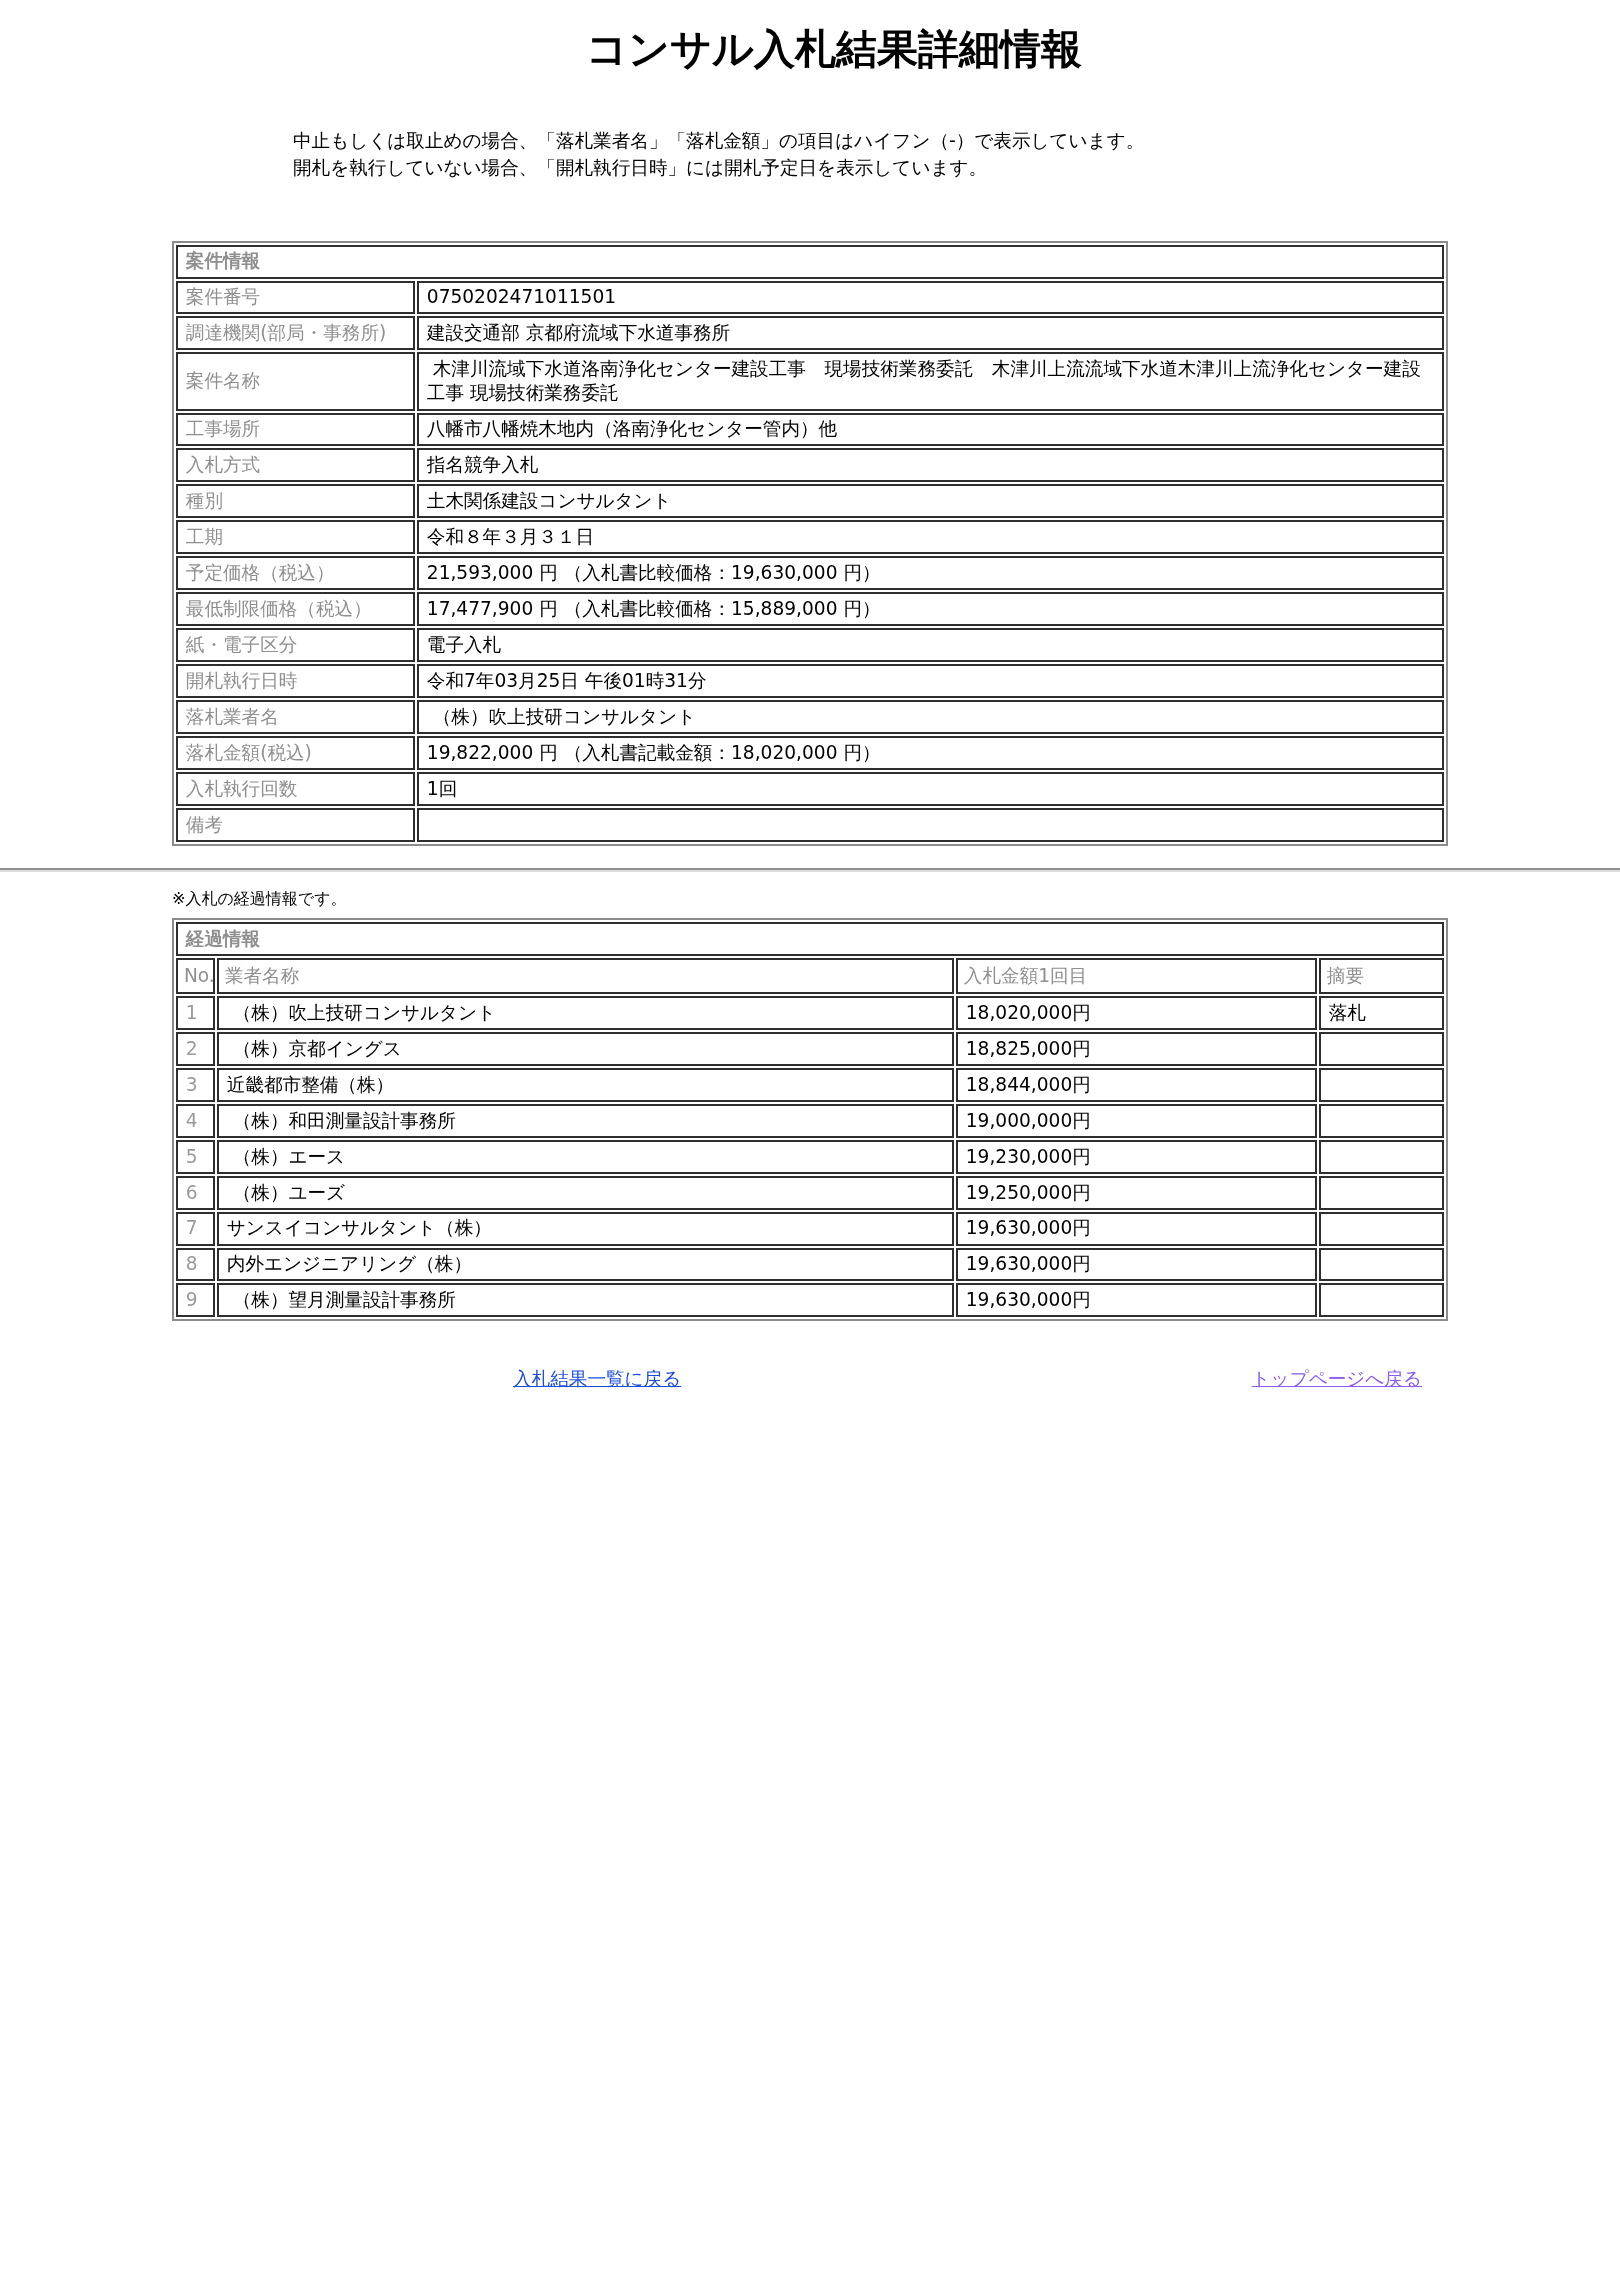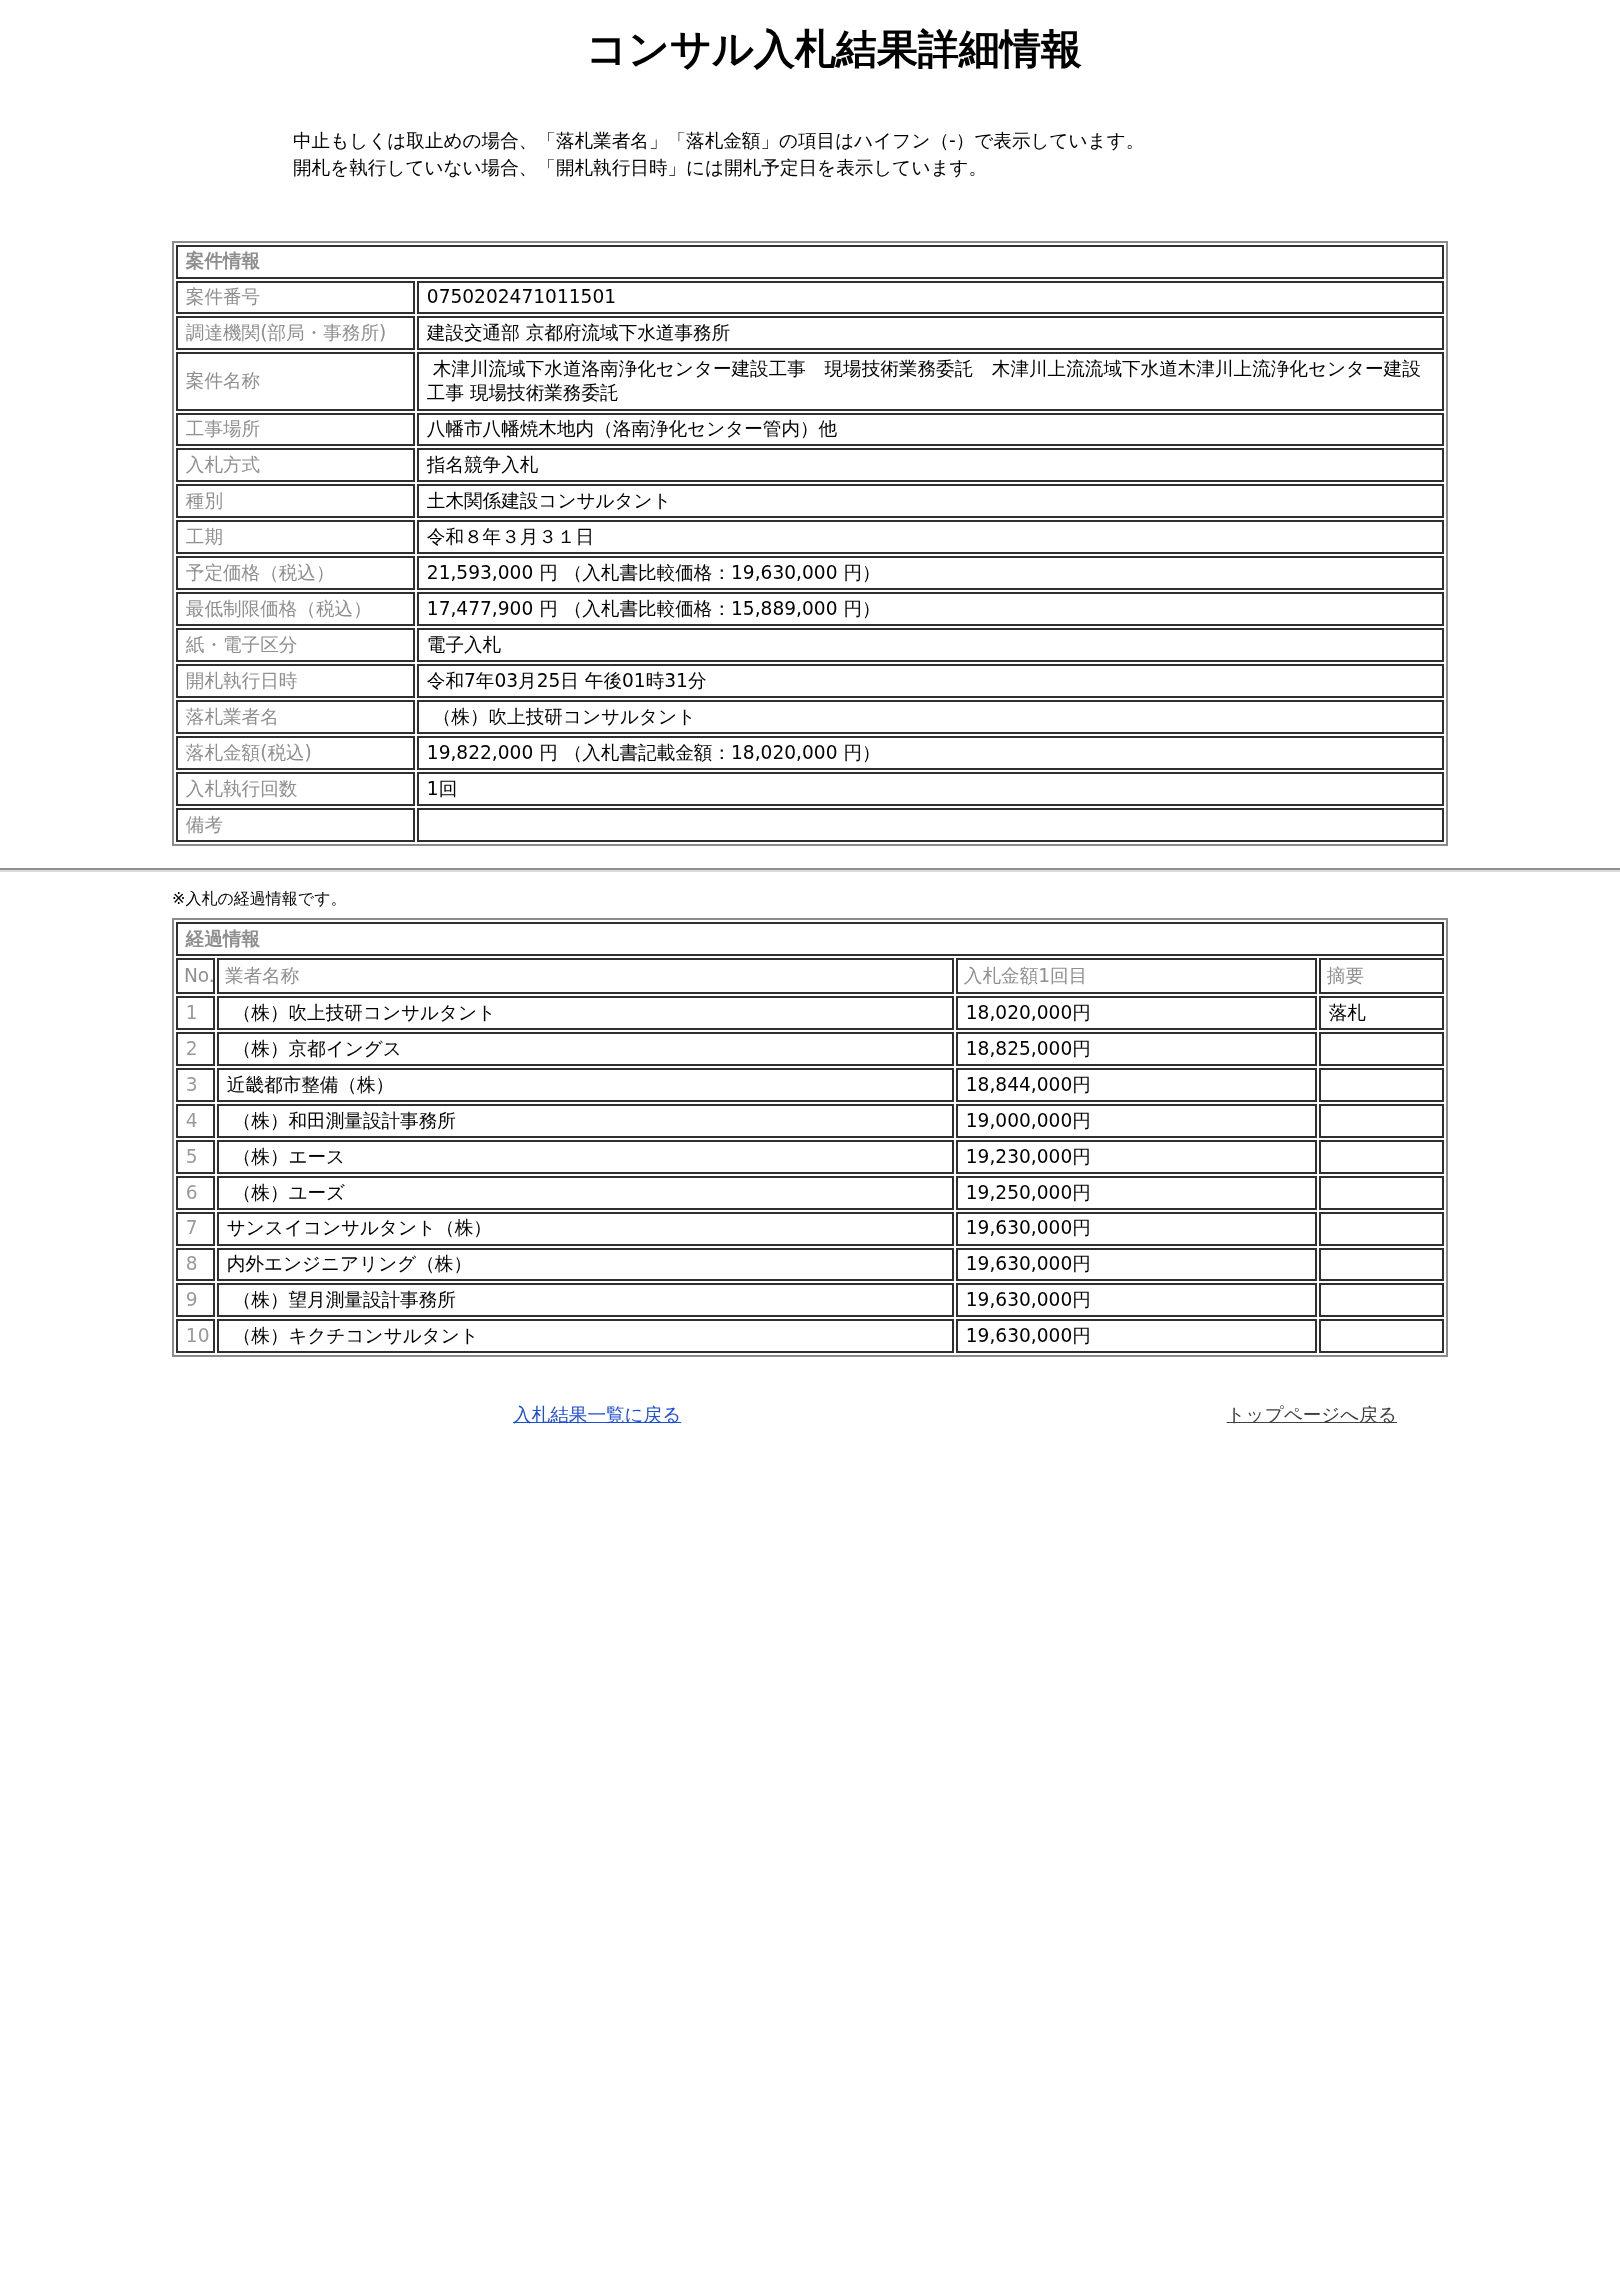--- a/index.html
+++ b/index.html
@@ -62,21 +62,21 @@
   .note-wrap { margin-top: 17.6px; }
   .note { font-size: 16px; }
   .progress-wrap { margin-top: 7.8px; }
   .links {
     width: 1276px; margin: 45px auto 0 auto;
     display: flex; align-items: baseline;
     font-size: 18.6px;
   }
   a.lnk { text-decoration: underline; }
   a.lnk-results { color: #1d4ed8; margin-left: 341px; }
-  a.lnk-top { color: #404040; margin-left: auto; margin-right: 51px; }
+  a.lnk-top { color: #8b5cf6; margin-left: auto; margin-right: 26px; }
 </style>
 </head>
 <body>
 
 <div>
 
   <h1 class="page-title">コンサル入札結果詳細情報</h1>
 
   <div class="intro">
     <div>中止もしくは取止めの場合、「落札業者名」「落札金額」の項目はハイフン（-）で表示しています。</div>
@@ -228,26 +228,20 @@
         <td class="name-c">内外エンジニアリング（株）</td>
         <td class="amt-c">19,630,000円</td>
         <td class="rem-c"></td>
       </tr>
       <tr>
         <td class="no-c">9</td>
         <td class="name-c"> （株）望月測量設計事務所</td>
         <td class="amt-c">19,630,000円</td>
         <td class="rem-c"></td>
       </tr>
-      <tr>
-        <td class="no-c">10</td>
-        <td class="name-c"> （株）キクチコンサルタント</td>
-        <td class="amt-c">19,630,000円</td>
-        <td class="rem-c"></td>
-      </tr>
     </tbody>
       </table>
   </div>
 
   <div class="links">
     <a href="#" class="lnk lnk-results">入札結果一覧に戻る</a>
     <a href="#" class="lnk lnk-top">トップページへ戻る</a>
   </div>
 
 </div>

